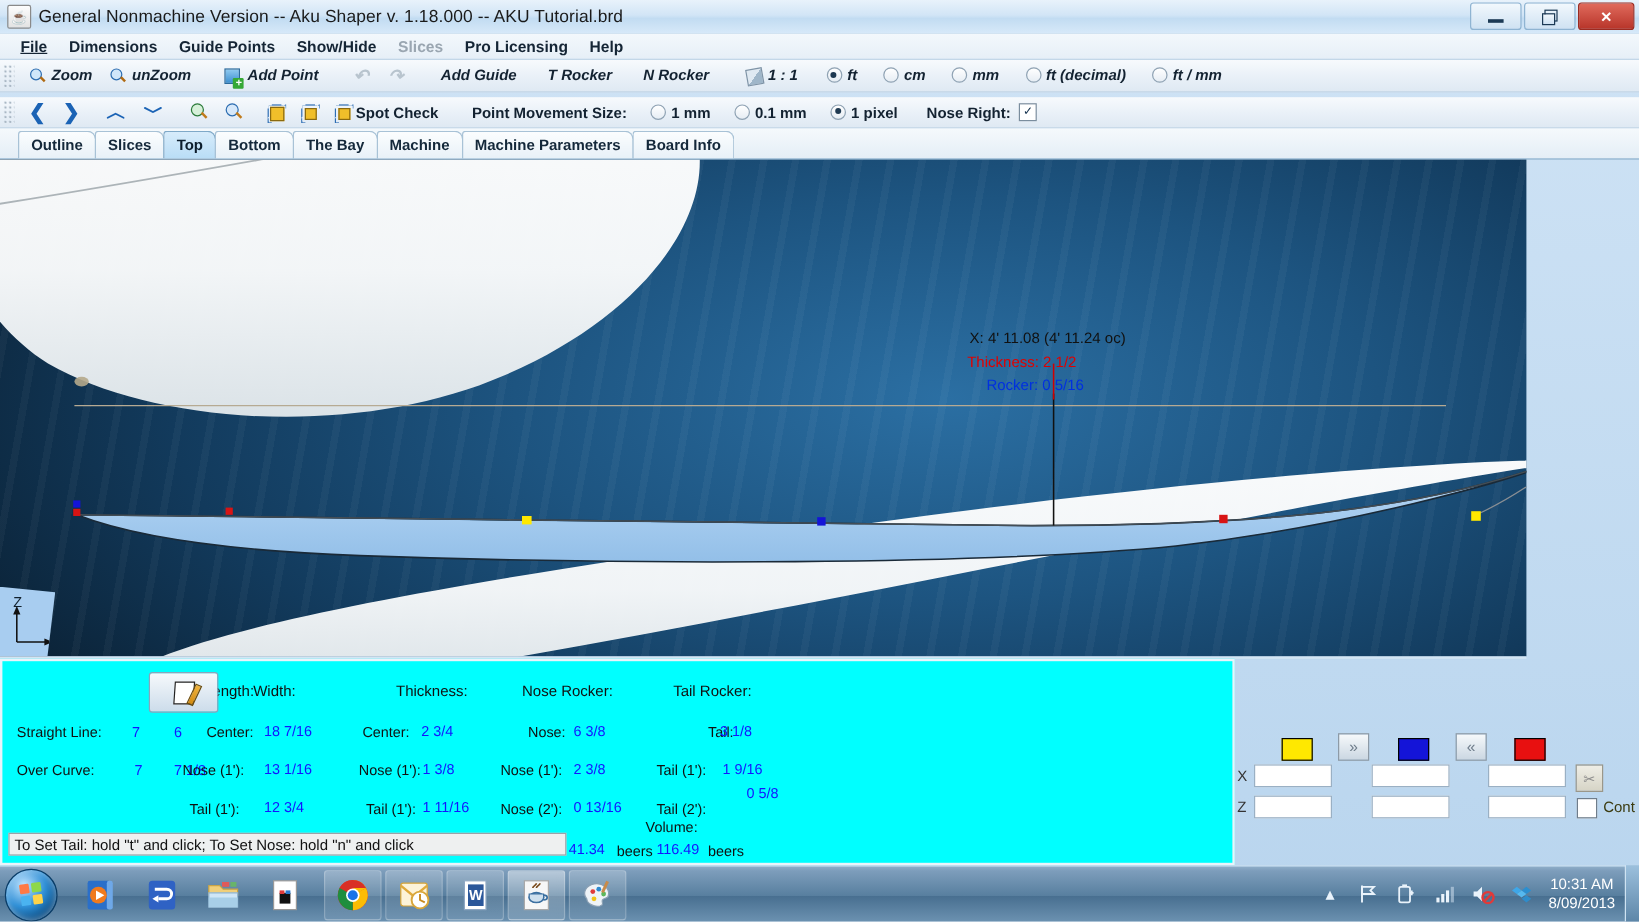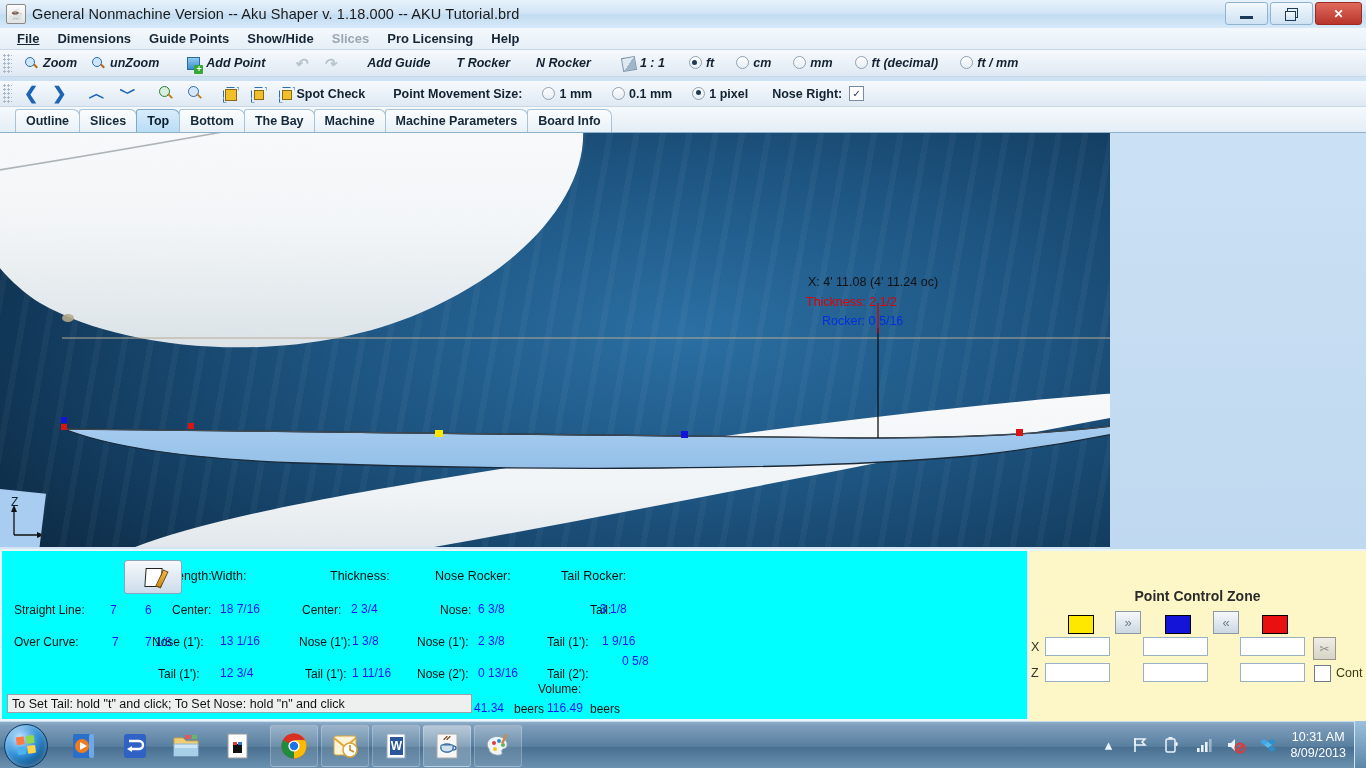--- a/index.html
+++ b/index.html
@@ -166,21 +166,21 @@
     white-space: nowrap;
   }
   .tab.active {
     background: linear-gradient(#d7ecfb, #b9ddf6);
     border-color: #7fa9c8;
     color: #0c1d2c;
   }
 
   
   .canvas {
-    position: absolute; left: 0; top: 133px; width: 1110px; height: 414px;
+    position: absolute; left: 0; top: 133px; width: 1272px; height: 414px;
     overflow: hidden;
     background:
       radial-gradient(ellipse 900px 420px at 62% 48%, #2b6fa3 0%, #1d5480 40%, #123a5c 72%, #0b2236 100%);
     border-bottom: 2px solid #d3e5f3;
   }
   .canvas .glow {
     position:absolute; left:0; top:0; width:100%; height:100%;
     background:
       repeating-linear-gradient(100deg, rgba(255,255,255,0.035) 0px, rgba(255,255,255,0.035) 6px, rgba(0,0,0,0) 6px, rgba(0,0,0,0) 26px);
     pointer-events:none;
@@ -563,23 +563,20 @@
   </div>
 
   <div class="len-btn">
     <span class="paper">
         <span class="pencil"></span>
       </span>
   </div>
 
   <div class="statusbar">To Set Tail: hold "t" and click; To Set Nose: hold "n" and click</div>
 
-  <div class="pcz">
-    <div class="pcz-title">Point Control Zone</div>
-  </div>
   <div class="swatch" style="left:1068px;top:615px;background:#ffe800;"></div>
   <div class="arrbtn" style="left:1115px;top:611px;">»</div>
   <div class="swatch" style="left:1165px;top:615px;background:#1414d8;"></div>
   <div class="arrbtn" style="left:1213px;top:611px;">«</div>
   <div class="swatch" style="left:1262px;top:615px;background:#e81010;"></div>
 
   <div class="pcz-rowlab" style="left:1031px;top:640px;">X</div>
   <div class="pcz-rowlab" style="left:1031px;top:666px;">Z</div>
 
   <div class="pcz-field" style="left:1045px;top:637px;"></div>

